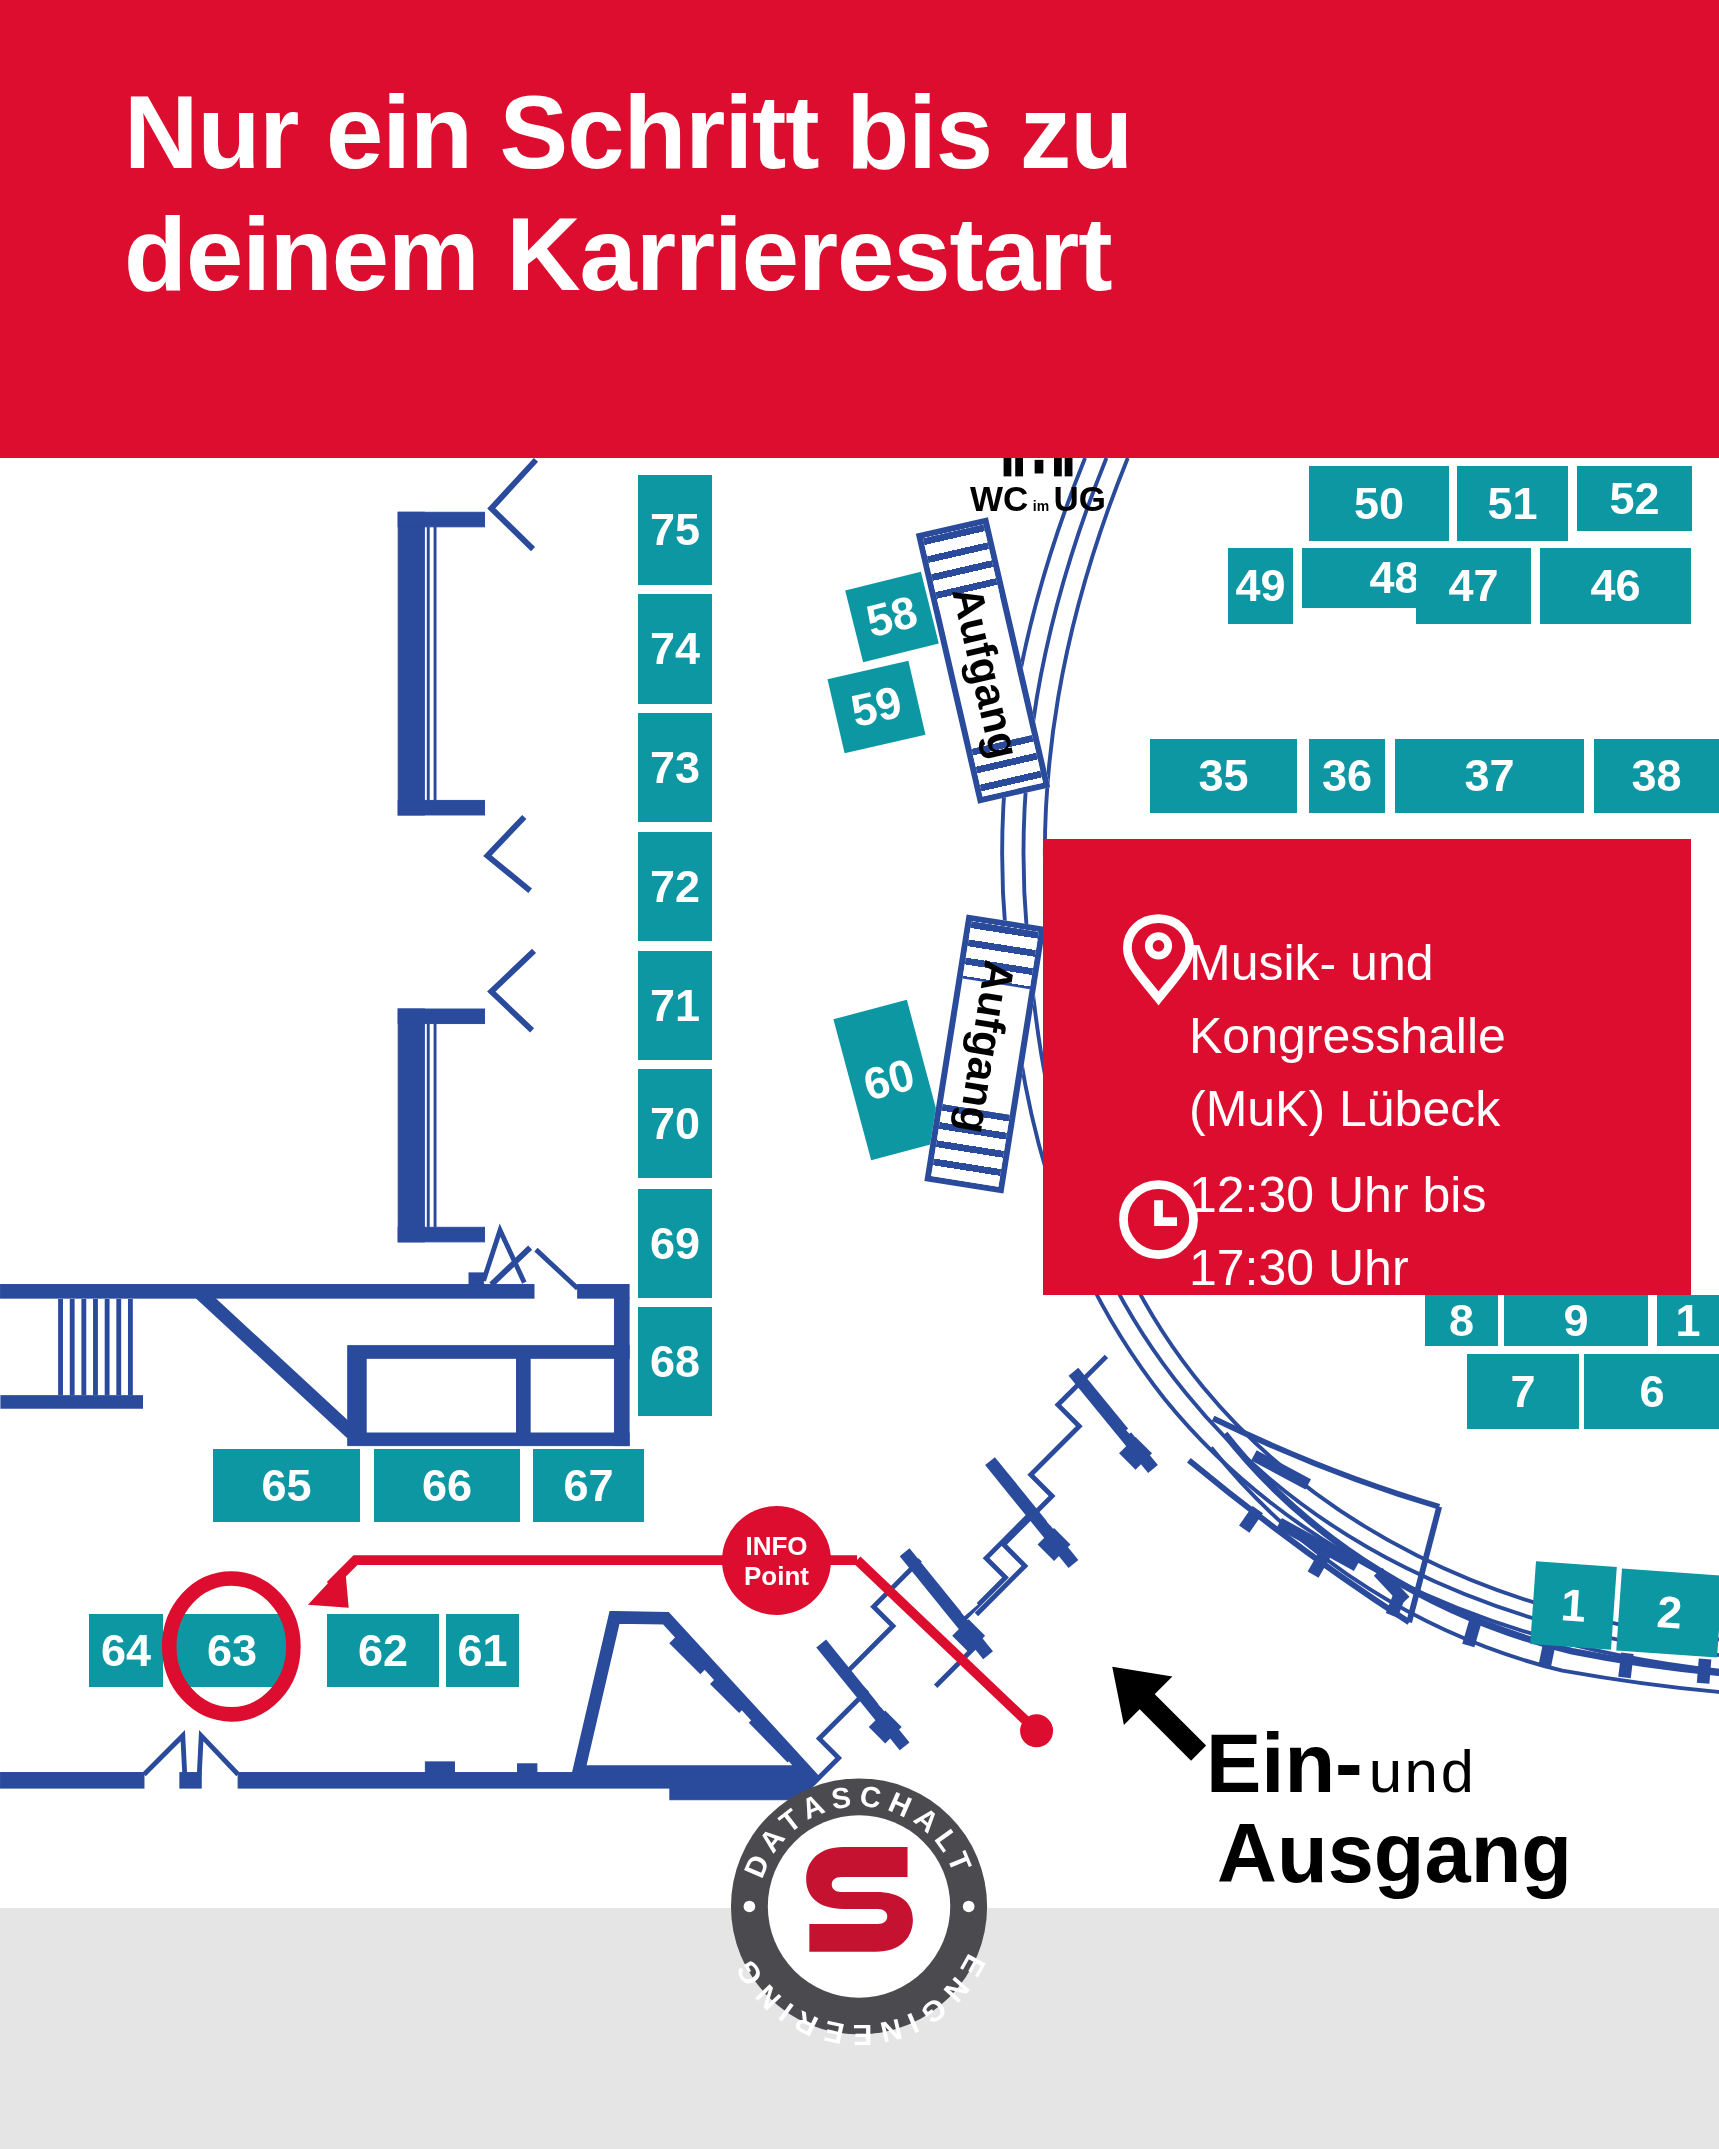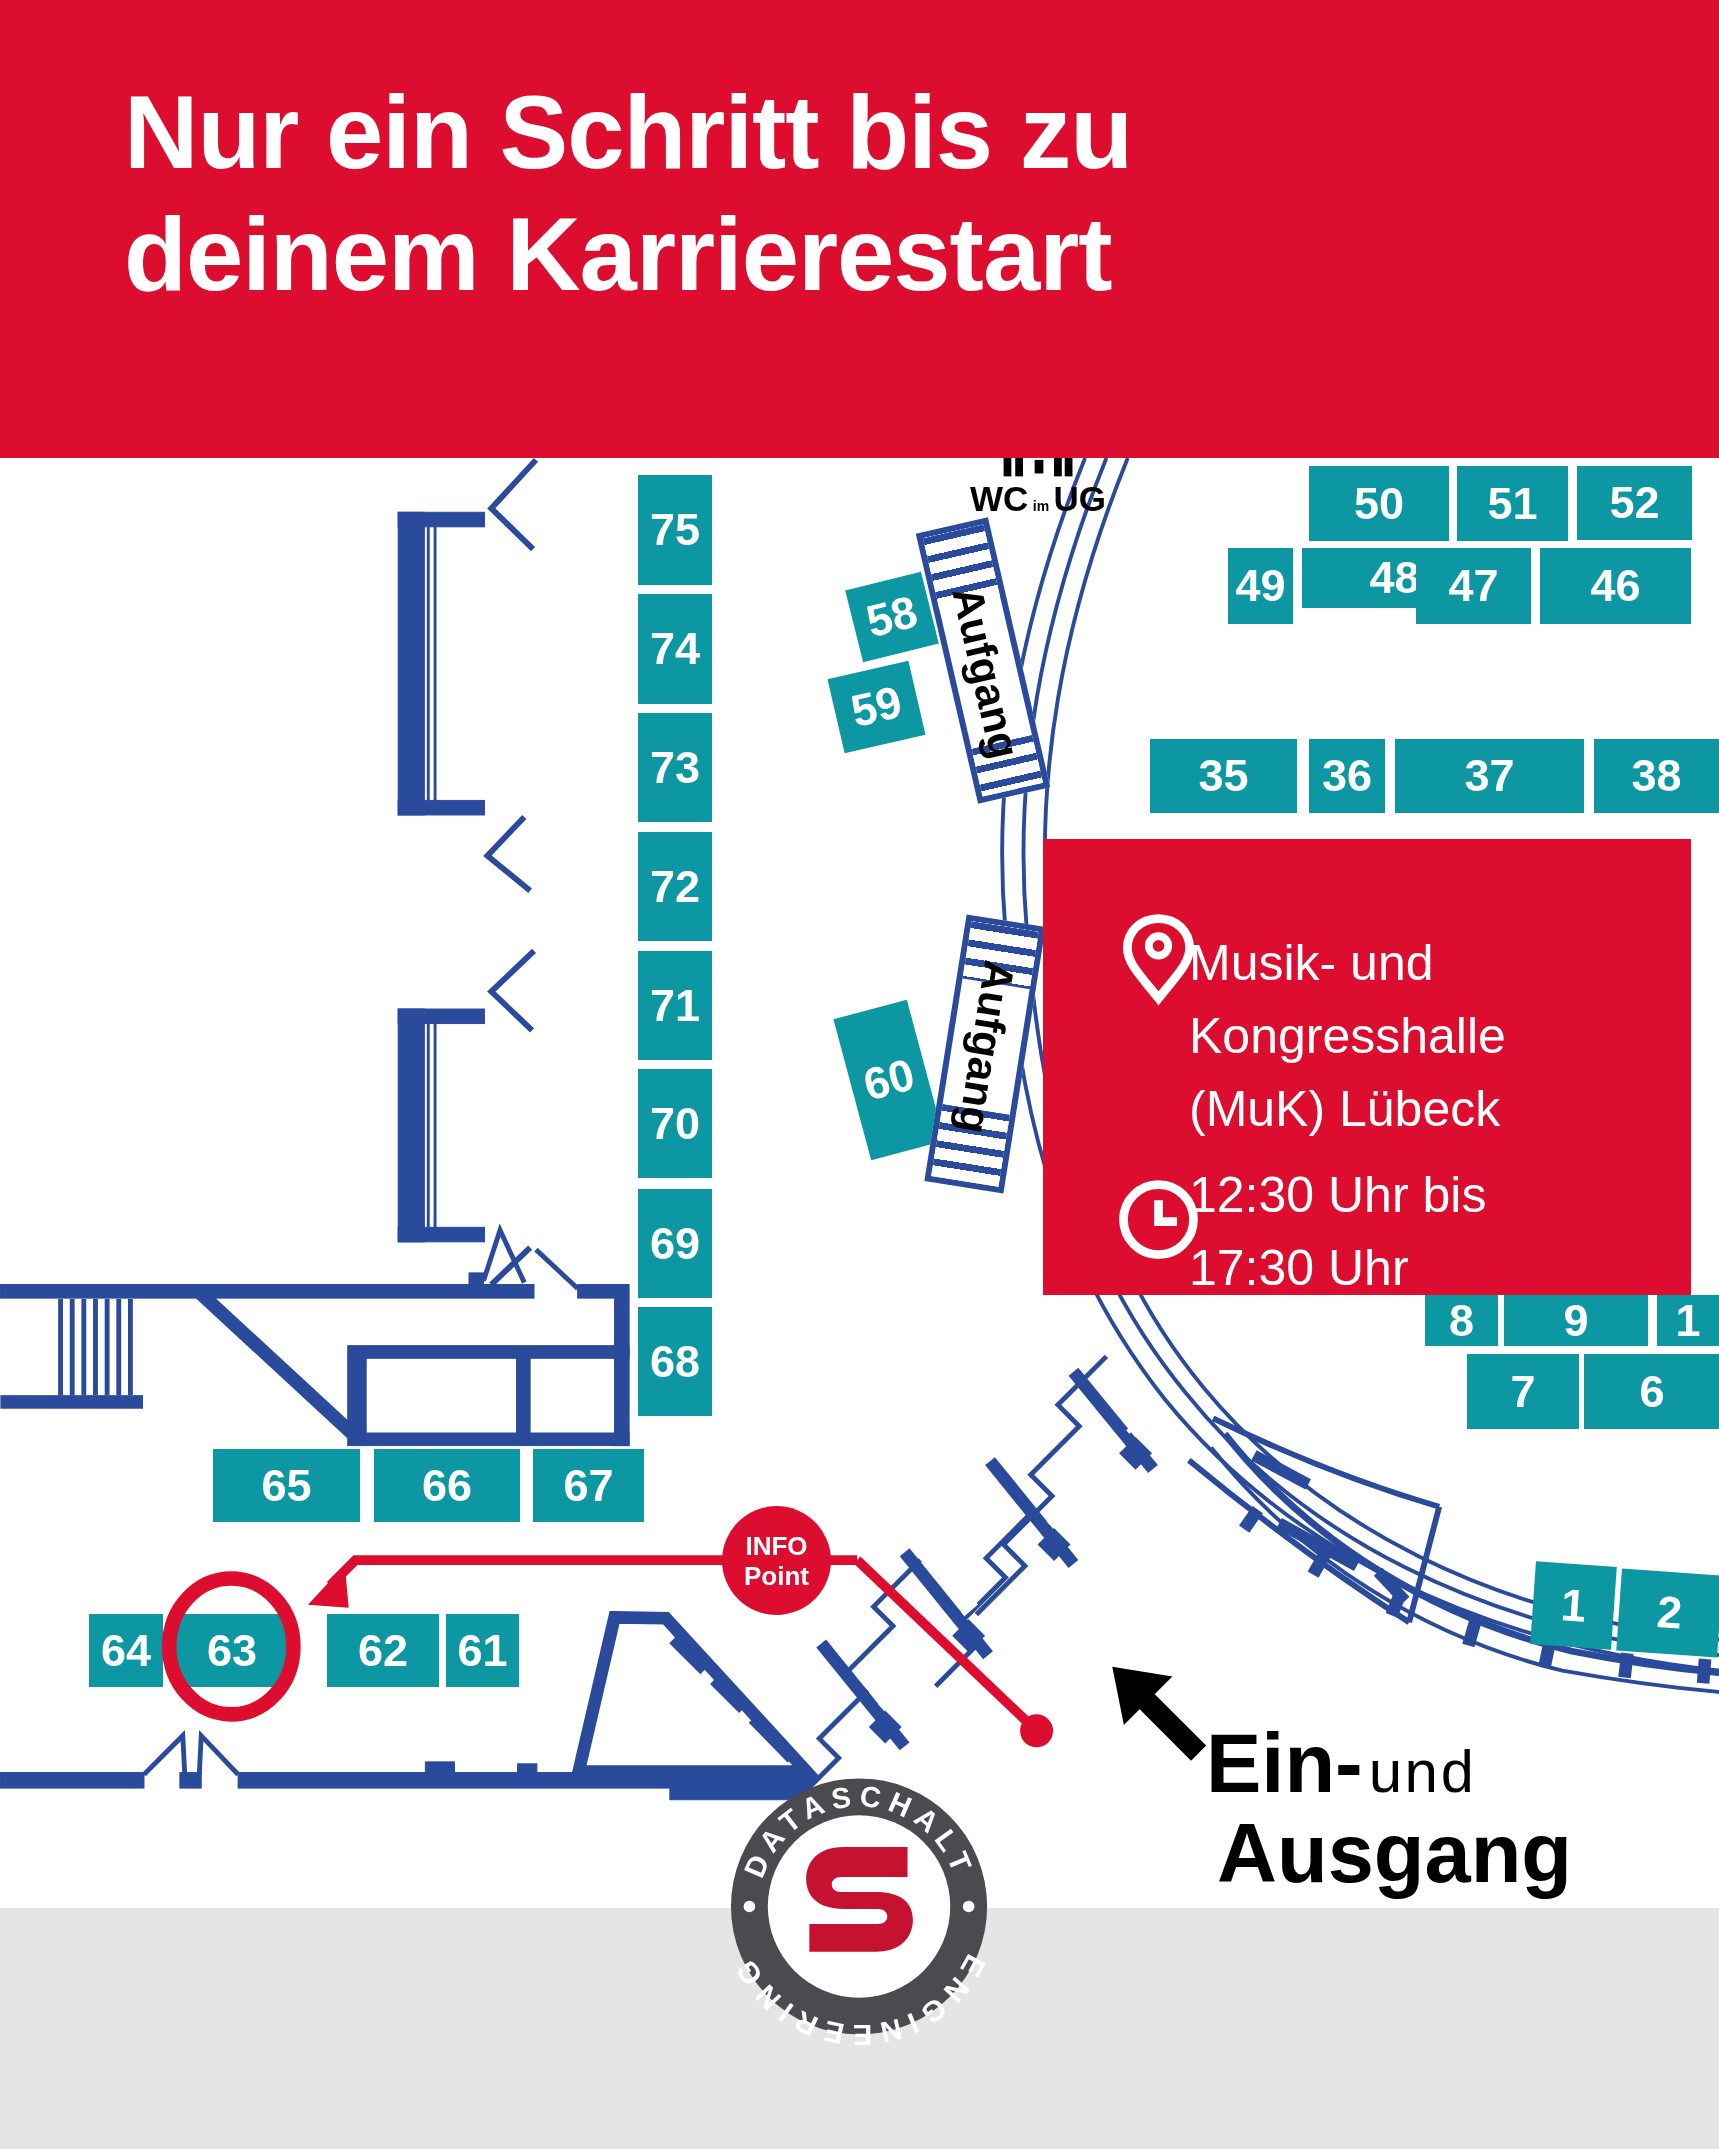--- a/index.html
+++ b/index.html
@@ -174,21 +174,21 @@
     <div class="booth hidden-empty" style="left: 638px; top: 832px; width: 74px; height: 109px;">72</div>
     <div class="booth hidden-empty" style="left: 638px; top: 951px; width: 74px; height: 109px;">71</div>
     <div class="booth hidden-empty" style="left: 638px; top: 1069px; width: 74px; height: 109px;">70</div>
     <div class="booth hidden-empty" style="left: 638px; top: 1189px; width: 74px; height: 109px;">69</div>
     <div class="booth hidden-empty" style="left: 638px; top: 1307px; width: 74px; height: 109px;">68</div>
     <div class="booth hidden-empty" style="left: 853px; top: 580px; width: 78px; height: 74px; transform: rotate(-14deg);">58</div>
     <div class="booth hidden-empty" style="left: 835px; top: 669px; width: 83px; height: 76px; transform: rotate(-13deg);">59</div>
     <div class="booth hidden-empty" style="left: 851px; top: 1007px; width: 76px; height: 146px; transform: rotate(-15deg);">60</div>
     <div class="booth hidden-empty" style="left: 1309px; top: 466px; width: 140px; height: 75px;">50</div>
     <div class="booth hidden-empty" style="left: 1457px; top: 466px; width: 111px; height: 75px;">51</div>
-    <div class="booth hidden-empty" style="left: 1577px; top: 466px; width: 115px; height: 74px;">52</div>
+    <div class="booth hidden-empty" style="left: 1577px; top: 466px; width: 115px; height: 65px;">52</div>
     <div class="booth hidden-empty" style="left: 1228px; top: 548px; width: 65px; height: 76px;">49</div>
     <div class="booth hidden-empty" style="left: 1302px; top: 548px; width: 105px; height: 60px; padding-left: 40px;">48</div>
     <div class="booth hidden-empty" style="left: 1416px; top: 548px; width: 115px; height: 76px;">47</div>
     <div class="booth hidden-empty" style="left: 1540px; top: 548px; width: 151px; height: 76px;">46</div>
     <div class="booth hidden-empty" style="left: 1150px; top: 739px; width: 147px; height: 74px;">35</div>
     <div class="booth hidden-empty" style="left: 1309px; top: 739px; width: 76px; height: 74px;">36</div>
     <div class="booth hidden-empty" style="left: 1395px; top: 739px; width: 189px; height: 74px;">37</div>
     <div class="booth hidden-empty" style="left: 1594px; top: 739px; width: 125px; height: 74px;">38</div>
     <div class="booth hidden-empty" style="left: 1425px; top: 1295px; width: 73px; height: 51px;">8</div>
     <div class="booth hidden-empty" style="left: 1504px; top: 1295px; width: 144px; height: 51px;">9</div>

